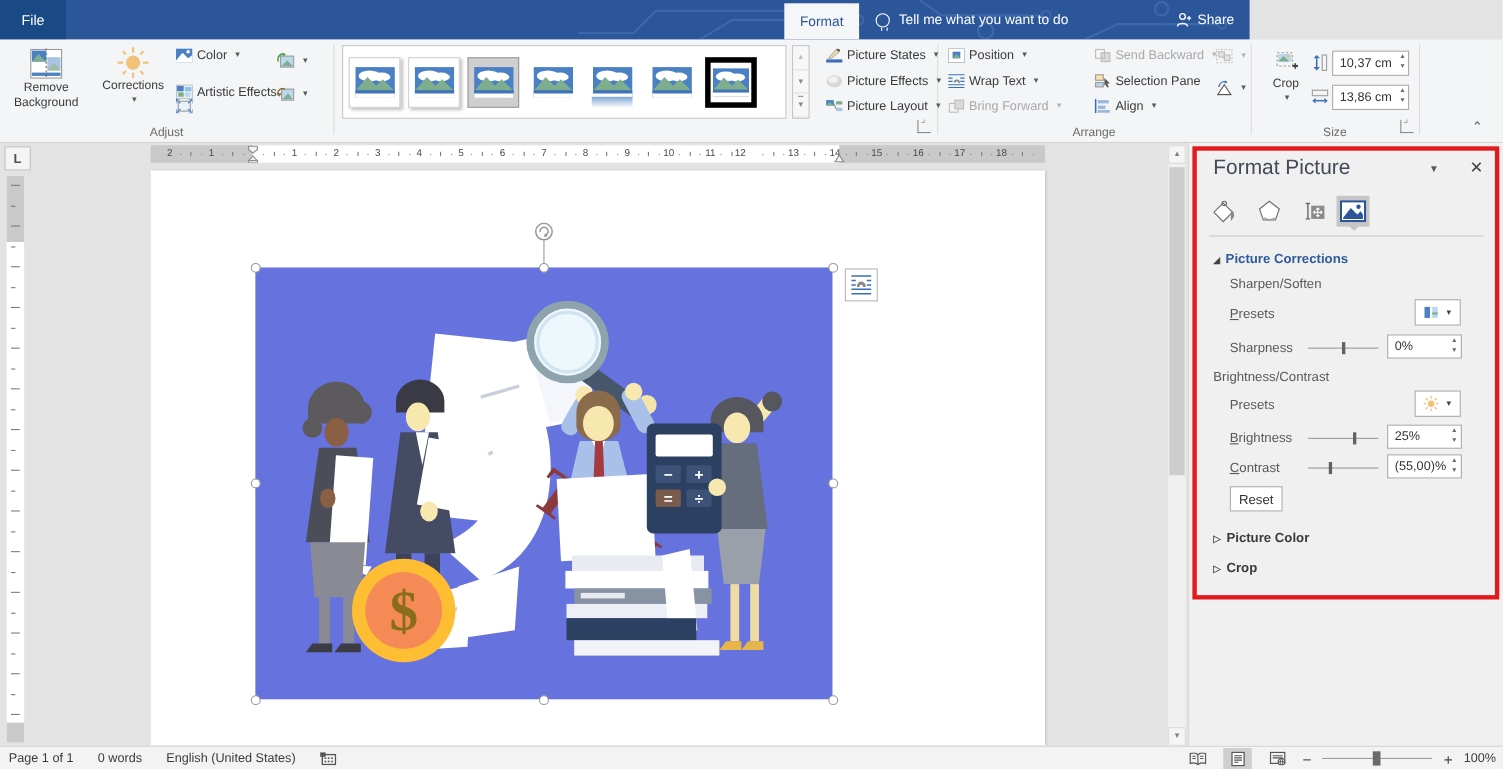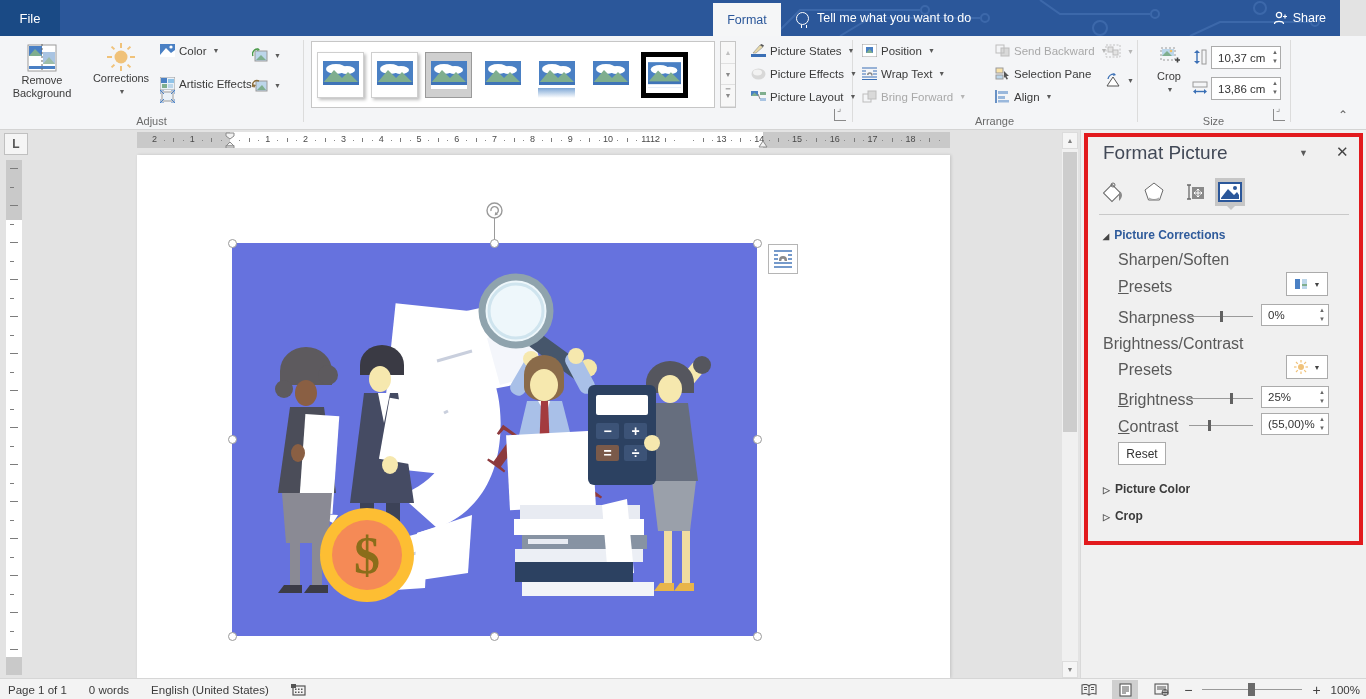--- a/index.html
+++ b/index.html
@@ -1,20 +1,20 @@
 <!DOCTYPE html>
 <html><head>
 <meta charset="utf-8">
 <style>
   * { margin:0; padding:0; box-sizing:border-box; }
   html,body { width:1366px; height:699px; overflow:hidden; font-family:"Liberation Sans", sans-serif; }
   #app { position:relative; width:1366px; height:699px; background:#e3e3e3; }
 
   
-  #titlebar { position:absolute; left:0; top:0; width:1340px; height:36px; background:#2b579a; overflow:hidden; }
+  #titlebar { position:absolute; left:0; top:0; width:1136px; height:36px; background:#2b579a; overflow:hidden; }
   #titlebar .pattern { position:absolute; right:0; top:0; height:36px; opacity:.55; pointer-events:none; }
   #file-tab { position:absolute; left:0; top:0; width:60px; height:36px; background:#1a4a85; color:#fff; font-size:13px; display:flex; align-items:center; justify-content:center; }
   #ribbon-tabs { position:absolute; left:60px; top:0; height:36px; display:flex; align-items:center; }
   .tab { color:#fff; font-size:12.5px; padding:0 15px; height:36px; display:flex; align-items:center; }
   #format-tab { position:absolute; left:713px; top:3px; width:68px; height:33px; background:#f5f6f7; color:#2b579a; font-size:12.5px; display:flex; align-items:center; justify-content:center; }
   #tellme { position:absolute; left:796px; top:0; height:36px; display:flex; align-items:center; color:#fff; font-size:12.5px; gap:8px; }
   .bulb { width:13px; height:13px; border:1.4px solid #fff; border-radius:50%; position:relative; }
   .bulb:after { content:""; position:absolute; left:3.5px; top:12px; width:4px; height:3px; border-left:1.4px solid #fff; border-right:1.4px solid #fff; }
   #share { position:absolute; right:14px; top:0; height:36px; display:flex; align-items:center; color:#fff; font-size:12.5px; gap:6px; }
 
@@ -82,21 +82,21 @@
   #panel-title-drop { position:absolute; left:218px; top:18px; font-size:9px; color:#5a5a5a; }
   #panel-close { position:absolute; left:255px; top:13px; font-size:15px; color:#444; }
   .ptab { position:absolute; top:48px; width:30px; height:28px; display:flex; align-items:center; justify-content:center; }
   .ptab.sel { background:#c6c6c6; }
   .ptab.sel:after { content:""; position:absolute; left:11px; bottom:-9px; border:5px solid transparent; border-top-color:#c6c6c6; border-top-width:5px; }
   #panel-divider { position:absolute; left:18px; top:84px; width:250px; height:1px; background:#c9c9c9; }
   .sec-head { position:absolute; font-size:12px; font-weight:bold; color:#3b3b3b; }
   .sec-head.blue { color:#2f5b9b; }
   .exp { font-size:8px; color:#444; margin-right:5px; }
   .col { font-size:9px; color:#595959; margin-right:5px; }
-  .plabel { position:absolute; font-size:16px; color:#595959; }
+  .plabel { position:absolute; font-size:12px; color:#595959; }
   .ak::first-letter { text-decoration:underline; }
   .preset-btn { position:absolute; width:42px; height:24px; background:#fff; border:1px solid #ababab; display:flex; align-items:center; justify-content:center; gap:4px; }
   .preset-btn .drop { font-size:7px; color:#444; }
   .ptrack { position:absolute; width:64px; height:1px; background:#9a9a9a; }
   .pthumb { position:absolute; top:-5px; width:3px; height:11px; background:#616161; }
   .pfield { position:absolute; width:68px; height:22px; background:#fff; border:1px solid #ababab; font-size:11.5px; color:#333; display:flex; align-items:center; padding-left:6px; }
   .pfield .spin-arrows { right:3px; top:1px; }
   #reset-btn { position:absolute; left:37px; top:312px; width:48px; height:23px; background:#fff; border:1px solid #ababab; font-size:12px; color:#333; display:flex; align-items:center; justify-content:center; }
 
   
@@ -471,21 +471,21 @@
           <span class="rnum" style="left: 168.6px;">2</span>
           <span class="rnum" style="left: 206.4px;">3</span>
           <span class="rnum" style="left: 244.2px;">4</span>
           <span class="rnum" style="left: 282px;">5</span>
           <span class="rnum" style="left: 319.8px;">6</span>
           <span class="rnum" style="left: 357.6px;">7</span>
           <span class="rnum" style="left: 395.4px;">8</span>
           <span class="rnum" style="left: 433.2px;">9</span>
           <span class="rnum" style="left: 471px;">10</span>
           <span class="rnum" style="left: 508.8px;">11</span>
-          <span class="rnum" style="left: 518px;">12</span>
+          <span class="rnum" style="left: 536px;">12</span>
           <span class="rnum" style="left: 584.4px;">13</span>
           <span class="rnum" style="left: 622.2px;">14</span>
           <span class="rnum" style="left: 660px;">15</span>
           <span class="rnum" style="left: 697.8px;">16</span>
           <span class="rnum" style="left: 735.6px;">17</span>
           <span class="rnum" style="left: 773.4px;">18</span>
           <span class="rtick" style="left: 36.3px;"></span>
           <span class="rdot" style="left: 26.85px;"></span>
           <span class="rdot" style="left: 45.75px;"></span>
           <span class="rtick" style="left: 74.1px;"></span>

